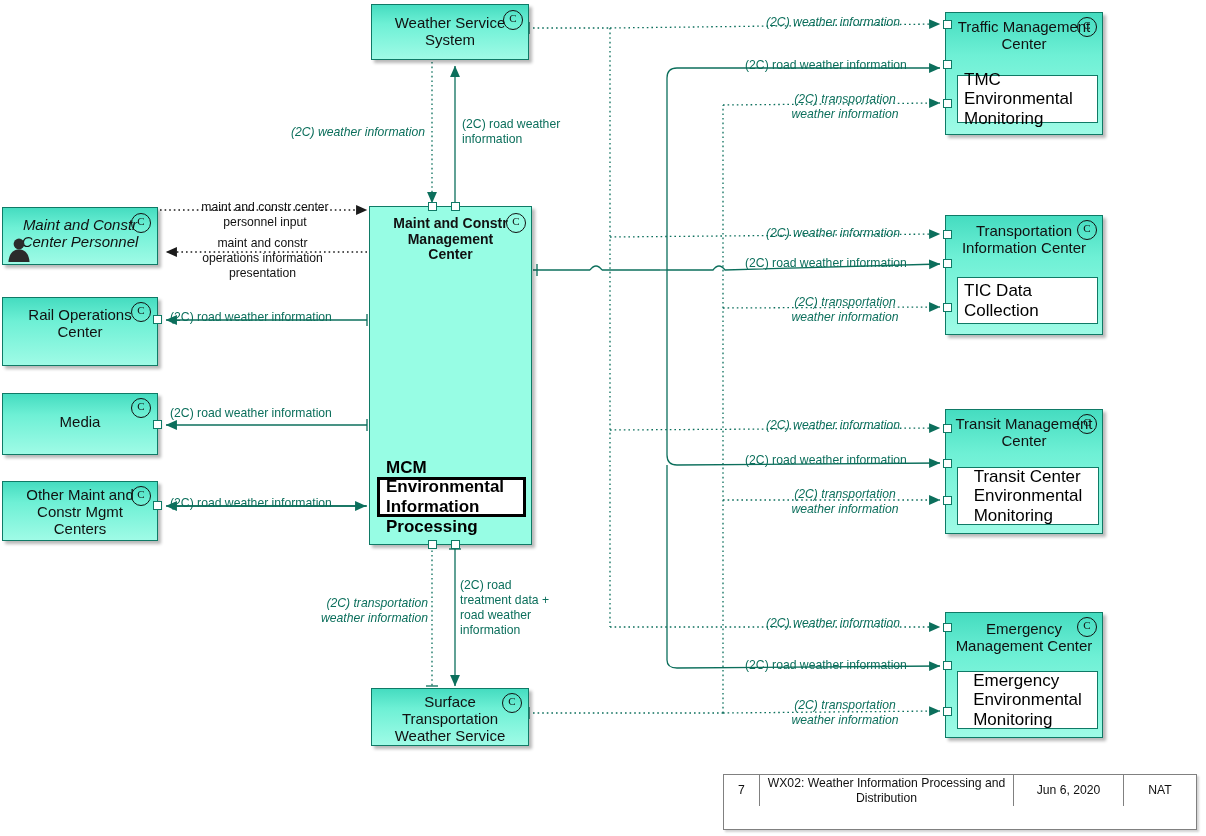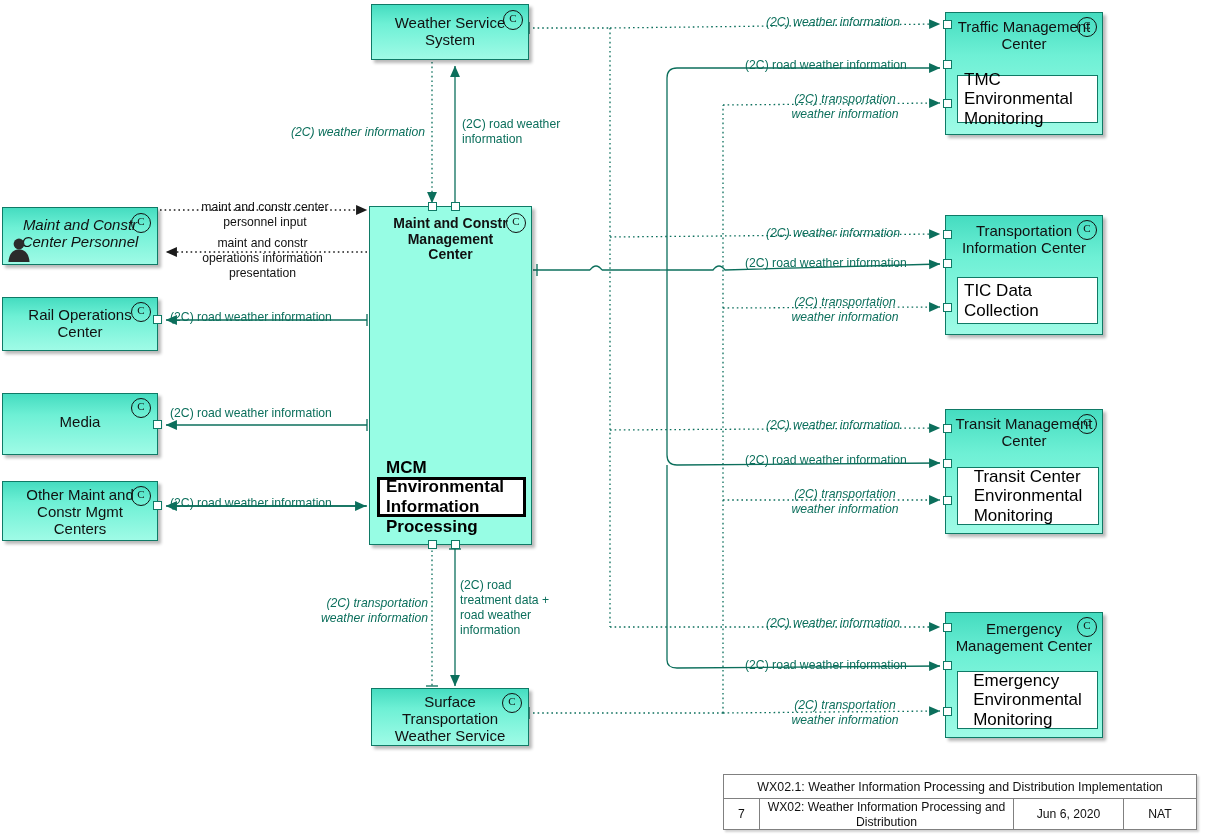--- a/index.html
+++ b/index.html
@@ -158,21 +158,21 @@
   <div class="node ext" style="left:2px;top:207px;width:156px;height:58px;">
     <div class="ttl" style="top: 9px; font-style: italic; white-space: pre-line;">Maint and Constr
 Center Personnel</div>
     <div class="cmark" style="right:6px;top:5px;">C</div>
     <svg class="actor" style="left:3px;top:28px;" viewBox="0 0 26 26">
       <circle cx="13" cy="8" r="5.4" fill="#2b2b2b"></circle>
       <path d="M2.4,26 C3.2,16.6 8,13.6 13,13.6 C18,13.6 22.8,16.6 23.6,26 z" fill="#2b2b2b"></path>
     </svg>
   </div>
 
-  <div class="node ext" style="left:2px;top:297px;width:156px;height:54px;">
+  <div class="node ext" style="left:2px;top:297px;width:156px;height:69px;">
     <div class="ttl" style="top: 9px; white-space: pre-line;">Rail Operations
 Center</div>
     <div class="cmark" style="right:6px;top:4px;">C</div>
   </div>
   <div class="port" style="left:153px;top:315px;"></div>
 
   <div class="node ext" style="left:2px;top:393px;width:156px;height:62px;">
     <div class="ttl" style="top: 20px; white-space: pre-line;">Media</div>
     <div class="cmark" style="right:6px;top:4px;">C</div>
   </div>
@@ -273,21 +273,20 @@
   <div class="lbl" style="left:745px;top:453px;width:210px;">(2C) road weather information</div>
   <div class="lbl it c" style="left:750px;top:487px;width:190px;">(2C) transportation
 weather information</div>
 
   <div class="lbl it" style="left:766px;top:616px;width:200px;">(2C) weather information</div>
   <div class="lbl" style="left:745px;top:658px;width:210px;">(2C) road weather information</div>
   <div class="lbl it c" style="left:750px;top:698px;width:190px;">(2C) transportation
 weather information</div>
 
   <div id="legend">
-    <div class="row1">WX02.1: Weather Information Processing and Distribution Implementation</div>
     <div class="row2">
       <div class="cell c-num">7</div>
       <div class="cell c-ttl" style="white-space:pre-line;text-align:center;">WX02: Weather Information Processing and
 Distribution</div>
       <div class="cell c-date">Jun 6, 2020</div>
       <div class="cell c-org">NAT</div>
     </div>
   </div>
 
 </div>

